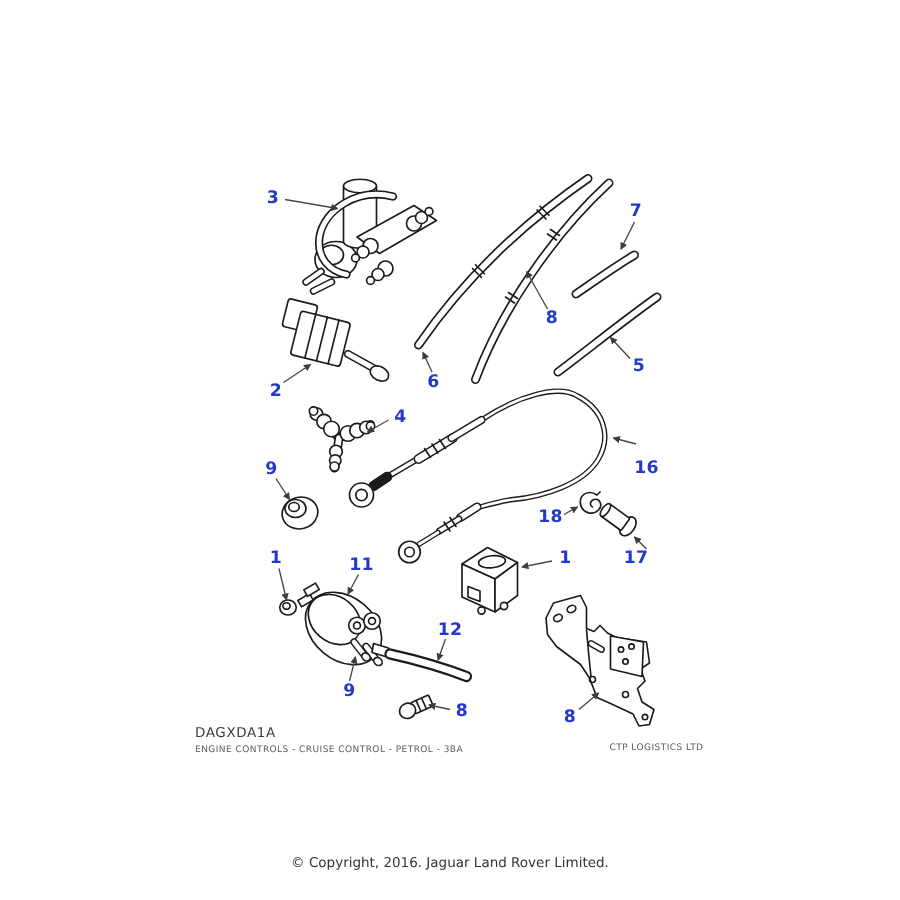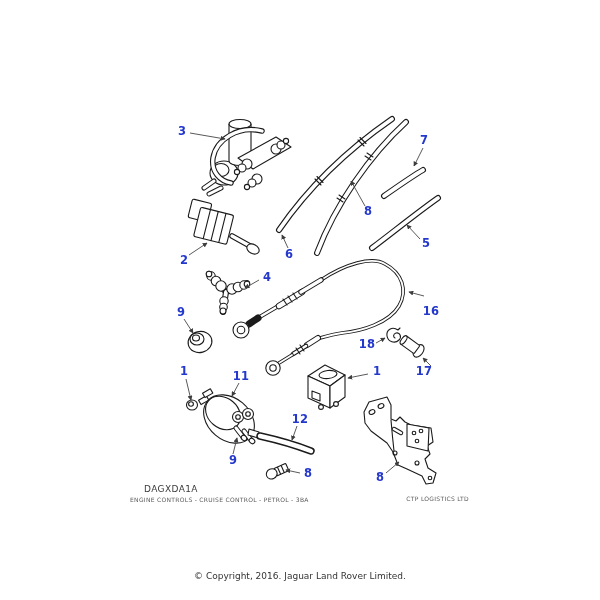--- a/index.html
+++ b/index.html
@@ -15,21 +15,21 @@
   .tube-i{fill:none;stroke:#ffffff;stroke-linecap:round;}
   .leader{fill:none;stroke:#474747;stroke-width:0.9;}
   
   .callout{
     position:absolute;transform:translate(-50%,-50%);
     color:#2438cc;font-size:11.5px;font-weight:bold;line-height:1;
     letter-spacing:0.2px;cursor:pointer;user-select:none;
   }
   
   .code{
-    position:absolute;left:144px;top:484px;font-size:9px;color:#3a3a3a;
+    position:absolute;left:130px;top:484px;font-size:9px;color:#3a3a3a;
     letter-spacing:0.4px;
     text-align:center;
   }
   .desc{
     position:absolute;left:130px;top:496px;font-size:6px;color:#5a5a5a;
     letter-spacing:0.3px;
   }
   .supplier{
     position:absolute;right:131px;top:495px;font-size:6px;color:#5a5a5a;
     letter-spacing:0.3px;

